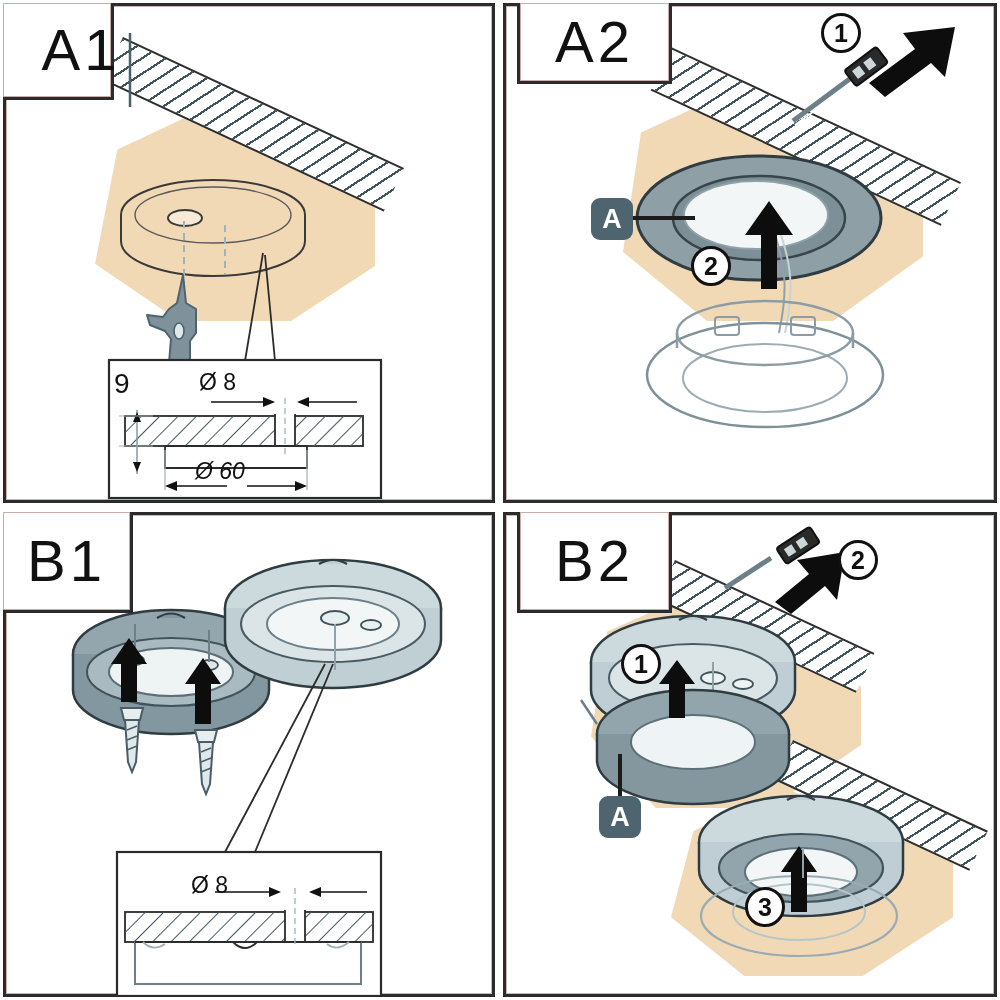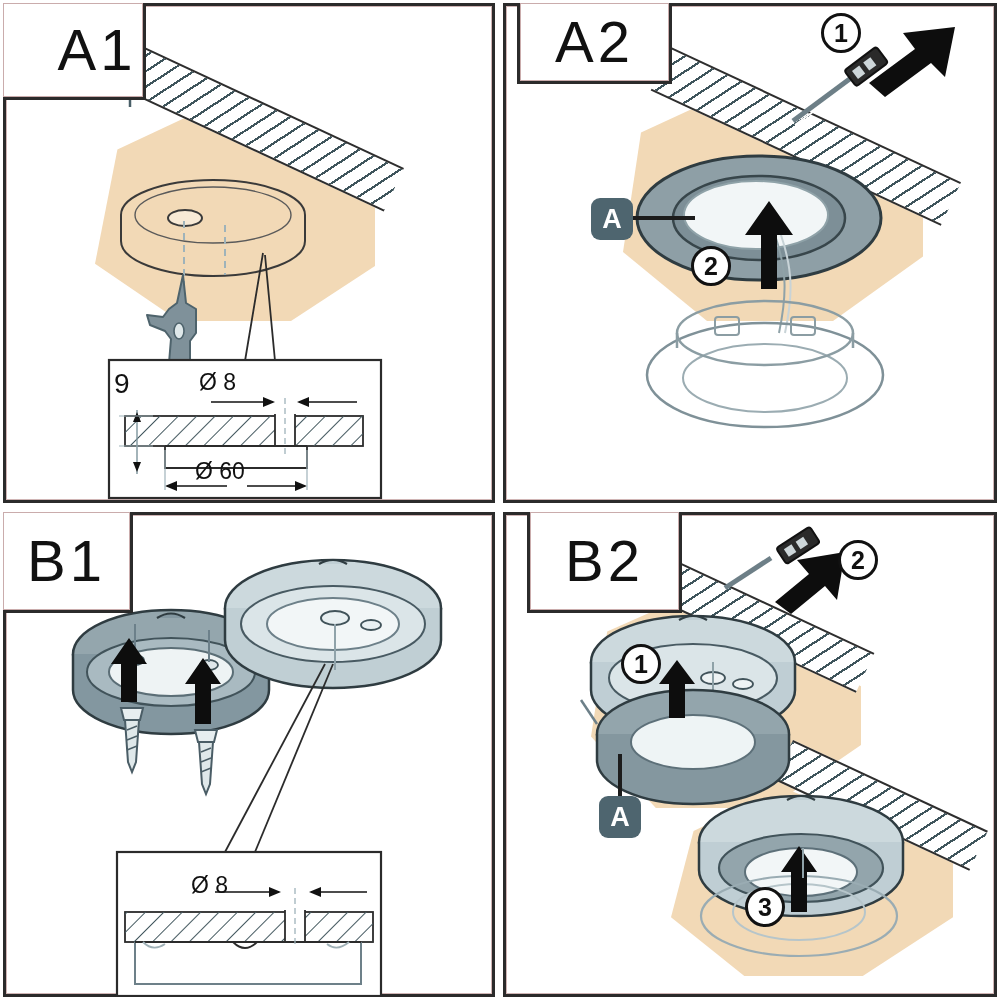--- a/index.html
+++ b/index.html
@@ -14,24 +14,24 @@
   .p-b1{left:3px;  top:512px; width:492px; height:485px;}
   .p-b2{left:503px;top:512px; width:494px; height:485px;}
 
   
   .code-box{position:absolute;background:#fff;border:3px solid #2b2b2b;
             box-shadow:inset 0 0 0 1px rgba(150,90,90,.5);
             display:flex;align-items:center;justify-content:center;z-index:30;
             box-sizing:border-box;}
   .code-box span{font-size:58px;font-weight:400;color:#111;letter-spacing:4px;
                  font-family:"Liberation Sans",sans-serif;line-height:1;}
-  .cb-a1{left:-3px; top:-3px; width:146px;height:100px;padding-left:48px;}
+  .cb-a1{left:-3px; top:-3px; width:114px;height:100px;padding-left:48px;}
   .cb-a2{left:14px; top:-3px; width:155px;height:84px;}
   .cb-b1{left:-3px; top:-3px; width:133px;height:104px;}
-  .cb-b2{left:24px; top:-3px; width:155px;height:104px;}
+  .cb-b2{left:14px; top:-3px; width:155px;height:104px;}
 
   
   .beige{position:absolute;background:#f2d9b6;z-index:1;}
 
   
   .hatchband{position:absolute;z-index:2;background:#ffffff;
     background-image:repeating-linear-gradient(122deg,
         #3f555c 0px,#3f555c 2.2px, rgba(255,255,255,0) 2.2px, rgba(255,255,255,0) 13px);
     border-top:2.5px solid #2e2e2e;border-bottom:2.5px solid #2e2e2e;}
 
@@ -125,21 +125,21 @@
       <line x1="60" y1="128" x2="120" y2="128" stroke="#111" stroke-width="1.6"></line>
       <path d="M58 128 L70 123 L70 133 Z" fill="#111"></path>
       <line x1="198" y1="128" x2="140" y2="128" stroke="#111" stroke-width="1.6"></line>
       <path d="M200 128 L188 123 L188 133 Z" fill="#111"></path>
       <line x1="58" y1="92" x2="58" y2="132" stroke="#9fb3ba" stroke-width="1.2"></line>
       <line x1="200" y1="92" x2="200" y2="132" stroke="#9fb3ba" stroke-width="1.2"></line>
     </svg>
 
     <span class="dimtxt" style="left:111px;top:365px;font-size:28px;">9</span>
     <span class="dimtxt" style="left:196px;top:366px;">Ø 8</span>
-    <span class="dimtxt" style="left:192px;top:455px;">Ø 60</span>
+    <span class="dimtxt" style="left:192px;top:455px;font-style:italic;">Ø 60</span>
 
     <div class="code-box cb-a1">
       <span>A1</span>
     </div>
   </div>
 
   <div class="panel p-a2">
     <div class="frame"></div>
 
     <div class="beige" style="left:120px;top:88px;width:300px;height:230px;

